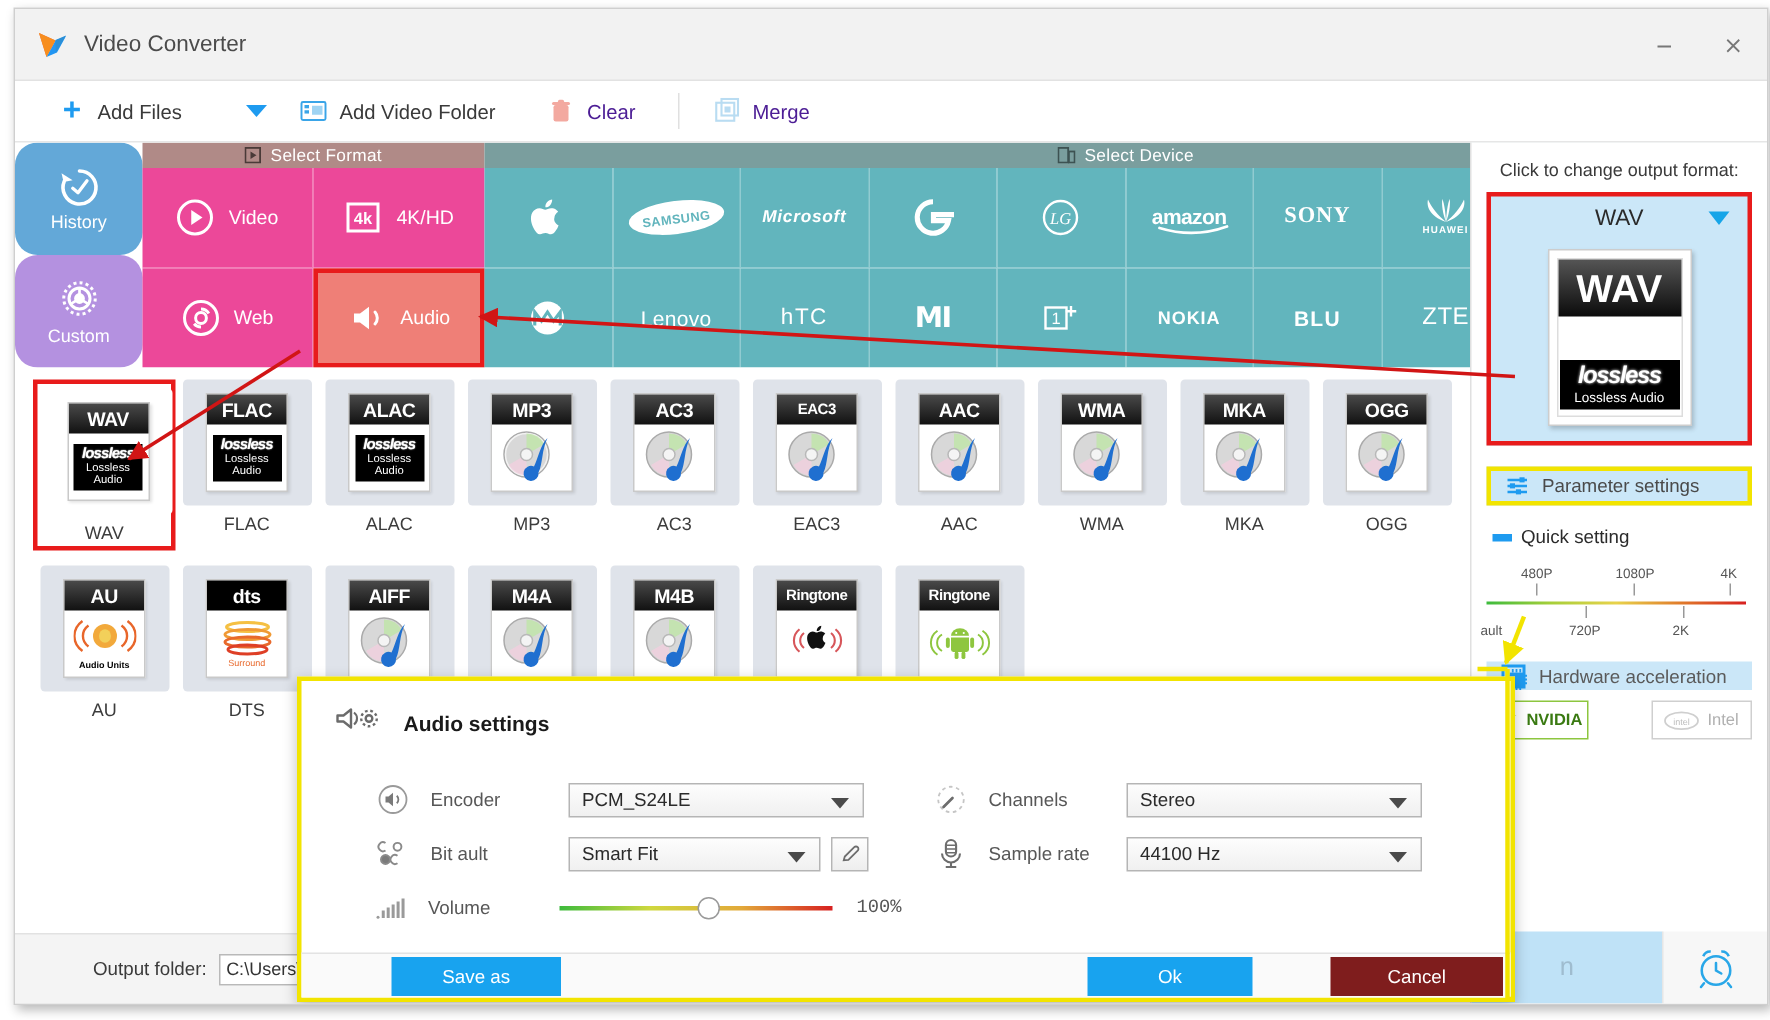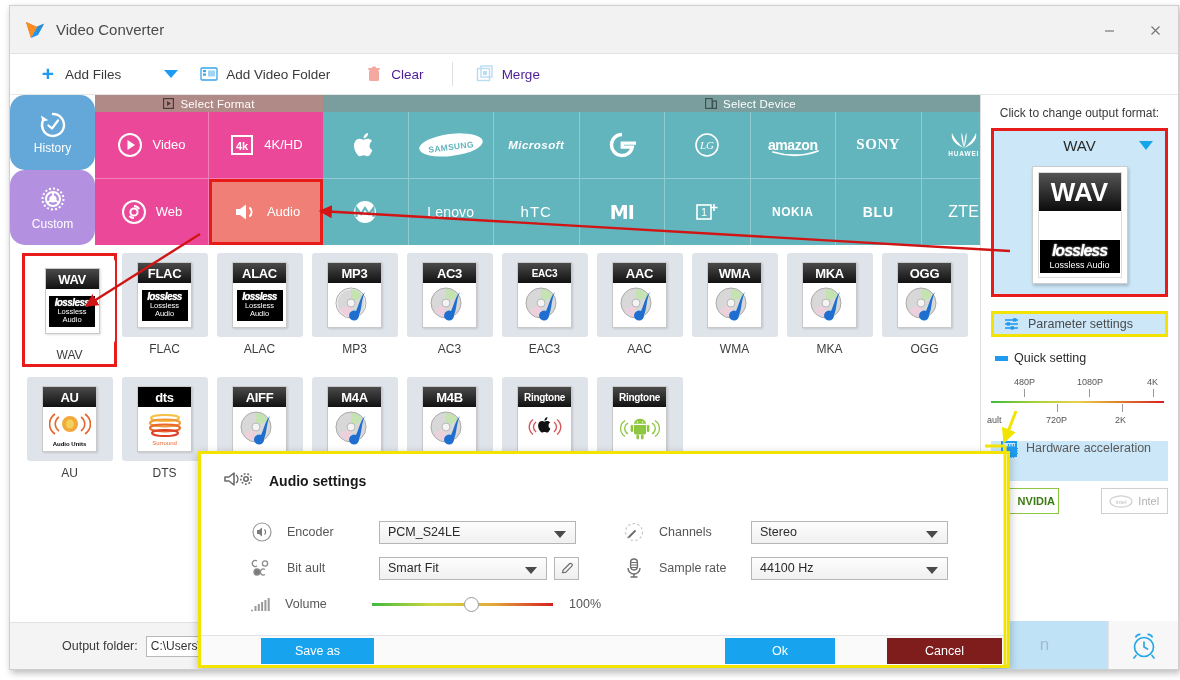--- a/index.html
+++ b/index.html
@@ -123,21 +123,21 @@
   .param-btn .pico { width:16px; height:14px; margin-right:8px; position:relative; }
 
   .quick { margin:14px 0 0 14px; font-size:12.5px; color:#2b2b2b; display:flex; align-items:center; }
   .quick .qdash { width:13px; height:5px; background:#1e9bf0; margin-right:6px; }
   .qslider { margin:12px 8px 0 10px; position:relative; height:52px; font-size:9px; color:#555; }
   .qs-line { position:absolute; left:0; right:6px; top:24px; height:2px;
              background:linear-gradient(to right,#3dbb3d,#a7cf3a,#e8d24a,#e07a2a,#d72020); }
   .qs-tick { position:absolute; width:1px; background:#999; }
   .qs-lab { position:absolute; white-space:nowrap; }
 
-  .hwacc { margin:12px 10px 0; height:40px; background:#cbe7f8; display:flex; align-items:flex-start;
+  .hwacc { margin:12px 10px 0; height:19px; background:#cbe7f8; display:flex; align-items:center;
            padding-left:10px; font-size:12.5px; color:#5a5a5a; }
   .hwacc .chip { width:16px;height:16px;margin-right:9px; border:2px solid #1e9bf0; position:relative; }
   .gpus { display:flex; margin:7px 10px 0; gap:8px; }
   .gpu { flex:1; height:26px; border:1px solid #cfcfcf; display:flex; align-items:center;
          justify-content:center; font-size:11px; gap:5px; }
   .gpu.on { border-color:#8dc63f; color:#3a7a12; font-weight:bold; }
   .gpu.off { color:#b0b0b0;margin-left:34px; }
   .convert-row { position:absolute; left:0; right:0; bottom:0; height:48px; display:flex; }
   .convert-btn { flex:1; background:#bfe2f7; color:#9fbccf; display:flex; align-items:center;
                  justify-content:center; font-size:17px; }
@@ -161,21 +161,21 @@
                     width:0;height:0;border-left:6px solid transparent;border-right:6px solid transparent;
                     border-top:7px solid #4a4a4a; }
   .w-enc { width:197px; }
   .w-bit { width:168px; }
   .pencil { width:25px; height:23px; border:1px solid #b5b5b5; background:linear-gradient(#fdfdfd,#eee);
             margin-left:7px; display:flex; align-items:center; justify-content:center; }
   .vol-track { width:195px; height:3px; margin-left:2px; position:relative;
                background:linear-gradient(to right,#3dbb3d,#cfd83e,#e2a93a,#d72020); }
   .vol-knob { position:absolute; left:92px; top:-6px; width:15px; height:15px; border-radius:50%;
               background:#fff; border:1.5px solid #9a9a9a; }
-  .vol-pct { margin-left:16px; font-size:12.5px; color:#555; }
+  .vol-pct { margin-left:16px; font-size:12.5px; color:#555;font-family:Liberation Mono, monospace; }
   .dlg-foot { position:absolute; left:0; bottom:0; width:100%; height:30px;
               border-top:1px solid #e3e3e3; background:#fafafa; }
   .btn { position:absolute; height:26px; top:2px; display:flex; align-items:center;
          justify-content:center; color:#fff; font-size:12.5px; }
   .btn-save { left:60px; width:113px; background:#18a3ef; }
   .btn-ok { right:172px; width:110px; background:#18a3ef; }
   .btn-cancel { right:5px; width:115px; background:#7f1d1d; }
 
   
   .ann { position:absolute; left:0; top:0; width:1180px; height:680px; pointer-events:none; }

